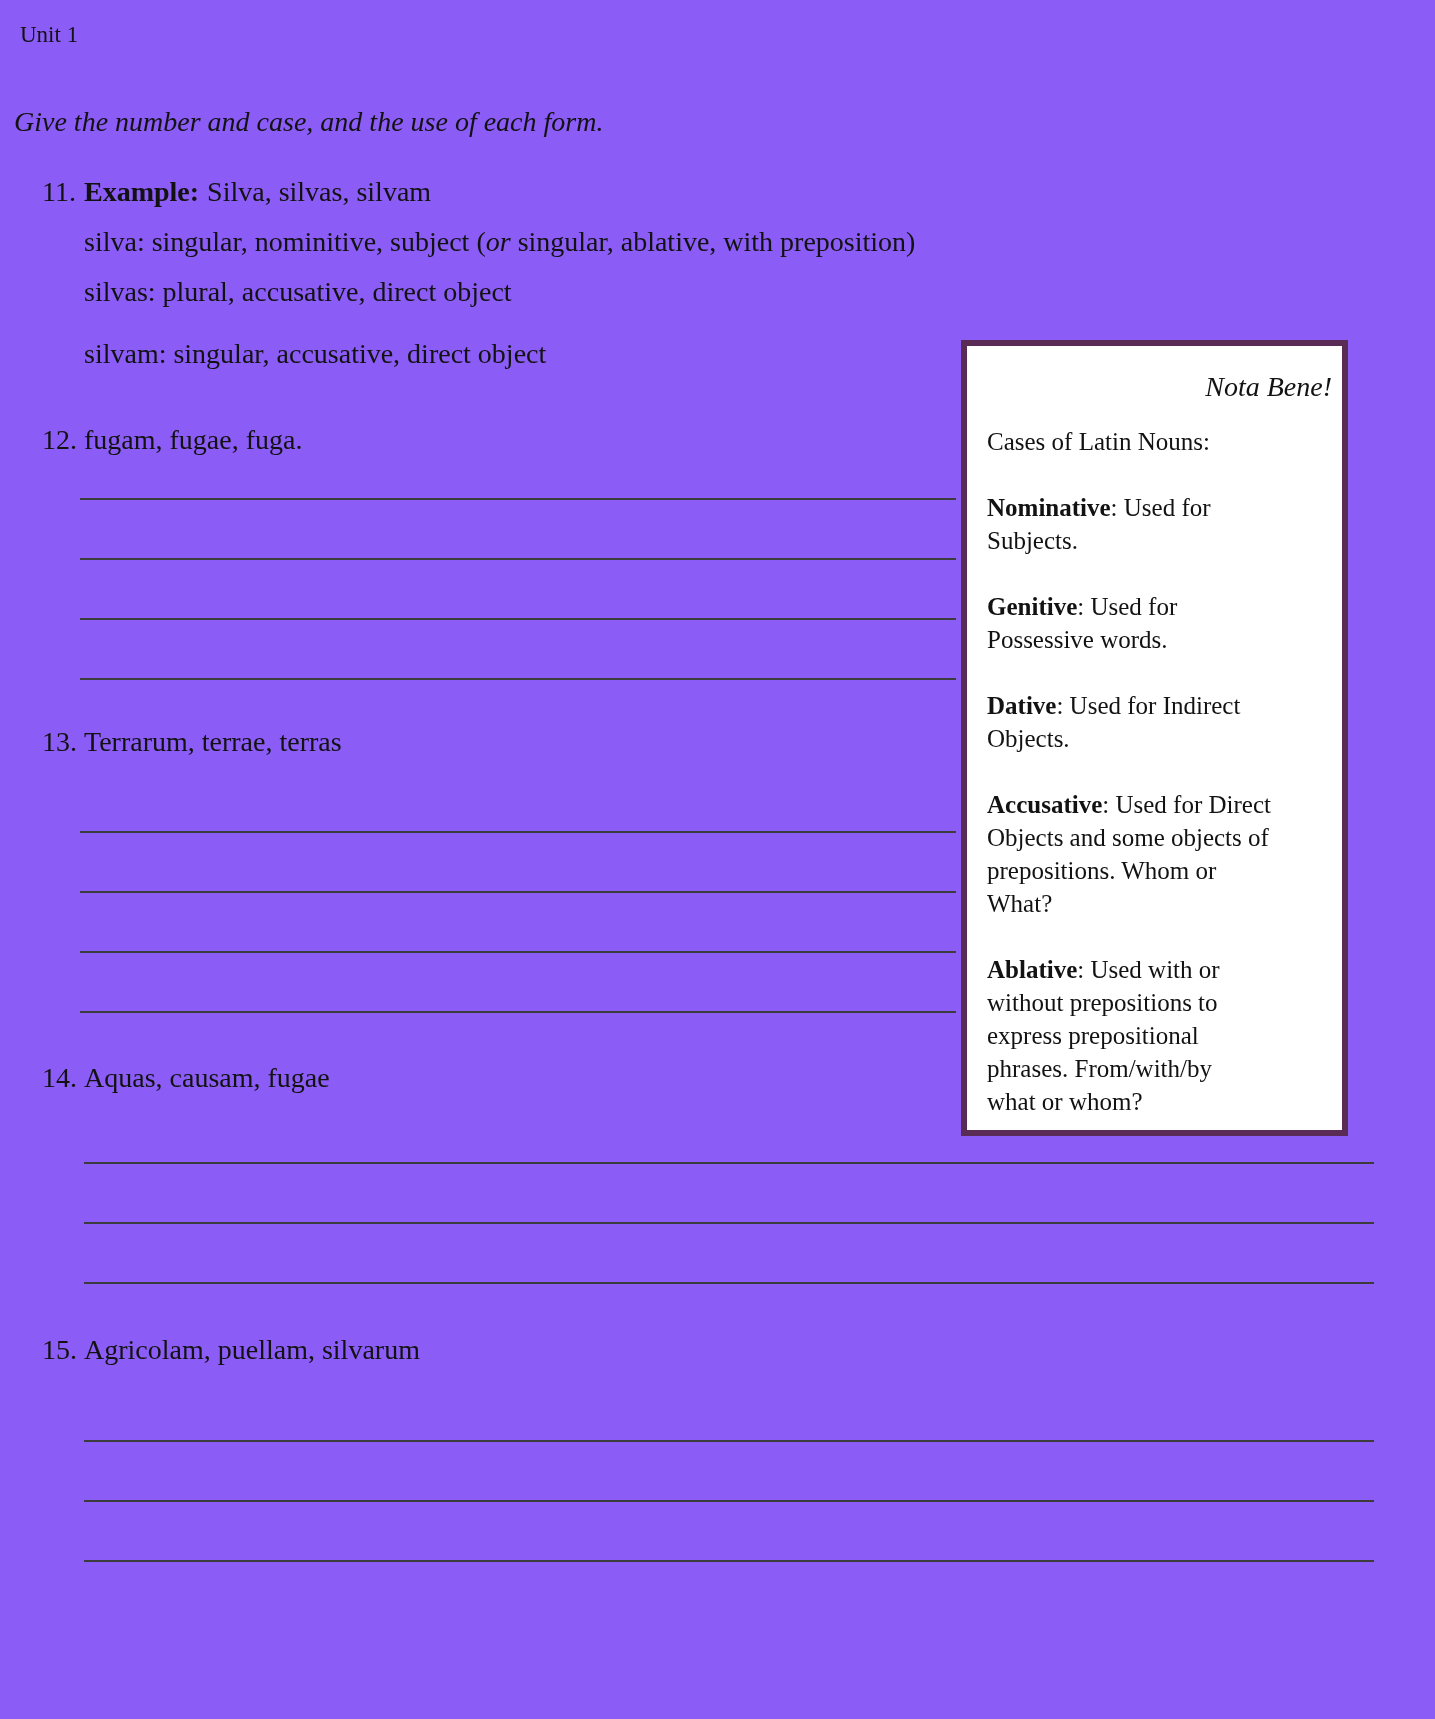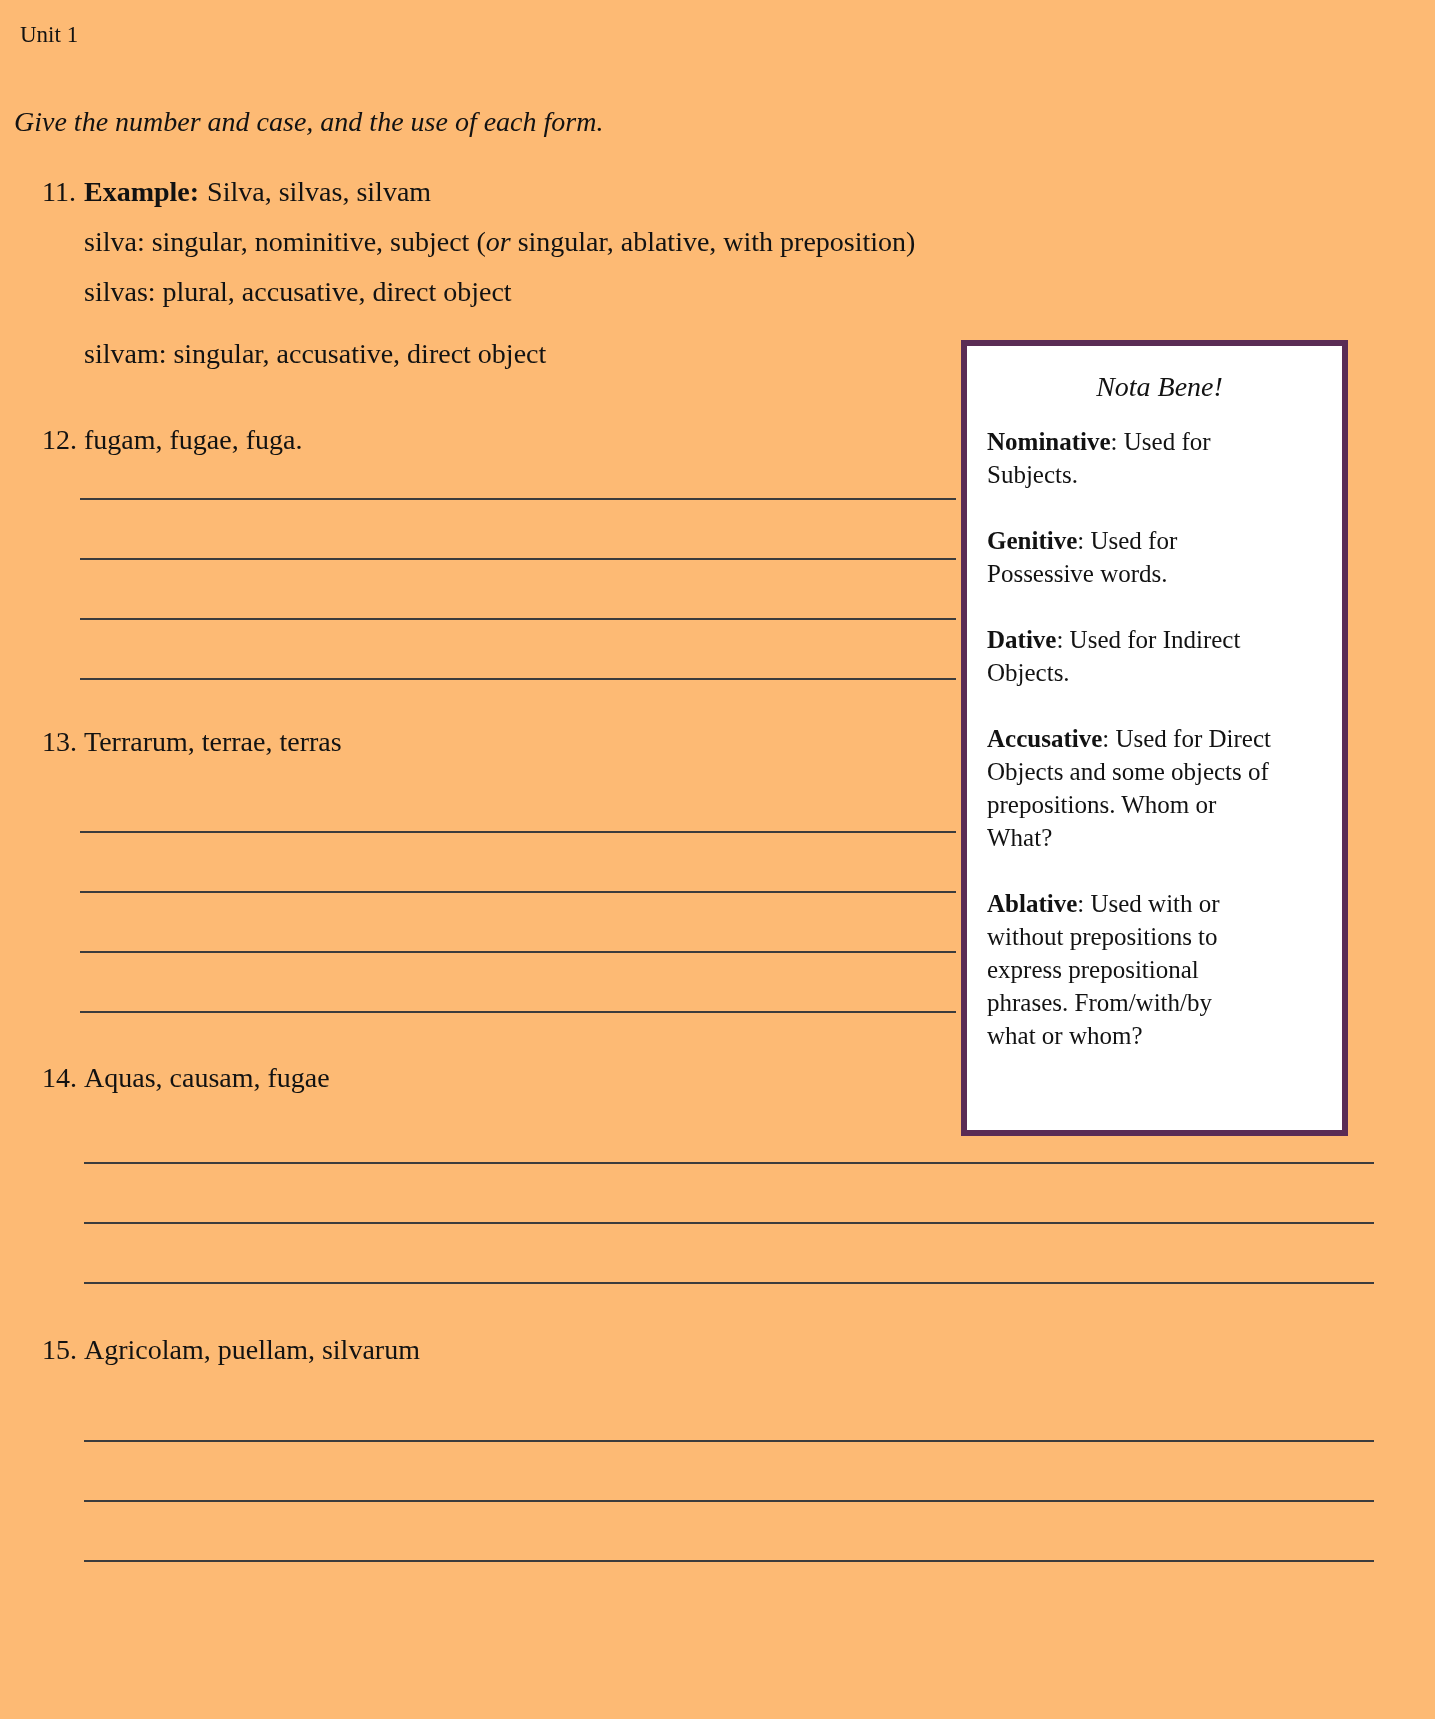--- a/index.html
+++ b/index.html
@@ -1,20 +1,20 @@
 <!DOCTYPE html>
 <html><head>
 <meta charset="utf-8">
 <style>
   html,body{margin:0;padding:0;background:#ffffff;}
   .page{
     position:relative;
     width:1435px;
     height:1719px;
-    background:#fdba74;
+    background:#8b5cf6;
     font-family:"Liberation Serif","DejaVu Serif",serif;
     color:#121212;
     overflow:hidden;
   }
   .abs{position:absolute;}
   .unit{
     left:20px; top:22px;
     font-size:23px;
   }
   .instruction{
@@ -64,21 +64,21 @@
     left:961px; top:340px;
     width:387px; height:796px;
     box-sizing:border-box;
     border:6px solid #5a2c55;
     background:#ffffff;
     padding:24px 10px 0 20px;
     font-size:25px;
     line-height:33px;
   }
   .nb-title{
-    text-align:center;
+    text-align:right;
     font-style:italic;
     font-size:28px;
     margin:0 0 22px 0;
   }
   .nb-sub{margin:0 0 33px 0;}
   .nb-entry{margin:0 0 33px 0; white-space:pre-line;}
   .nb-entry:last-child{margin-bottom:0;}
   .nb-entry .term{font-weight:bold;}
 </style>
 </head>
@@ -139,20 +139,21 @@
     <span class="qnum">15.</span><span>Agricolam, puellam, silvarum</span>
   </div>
   <div class="abs lines full lines15">
       <div class="rule"></div>
       <div class="rule"></div>
       <div class="rule"></div>
     </div>
 
   <div class="abs notabene">
     <div class="nb-title">Nota Bene!</div>
+    <div class="nb-sub">Cases of Latin Nouns:</div>
 
     <div class="nb-entry"><span class="term">Nominative</span><span>: Used for
 Subjects.</span></div>
 
     <div class="nb-entry"><span class="term">Genitive</span><span>: Used for
 Possessive words.</span></div>
 
     <div class="nb-entry"><span class="term">Dative</span><span>: Used for Indirect
 Objects.</span></div>
 

